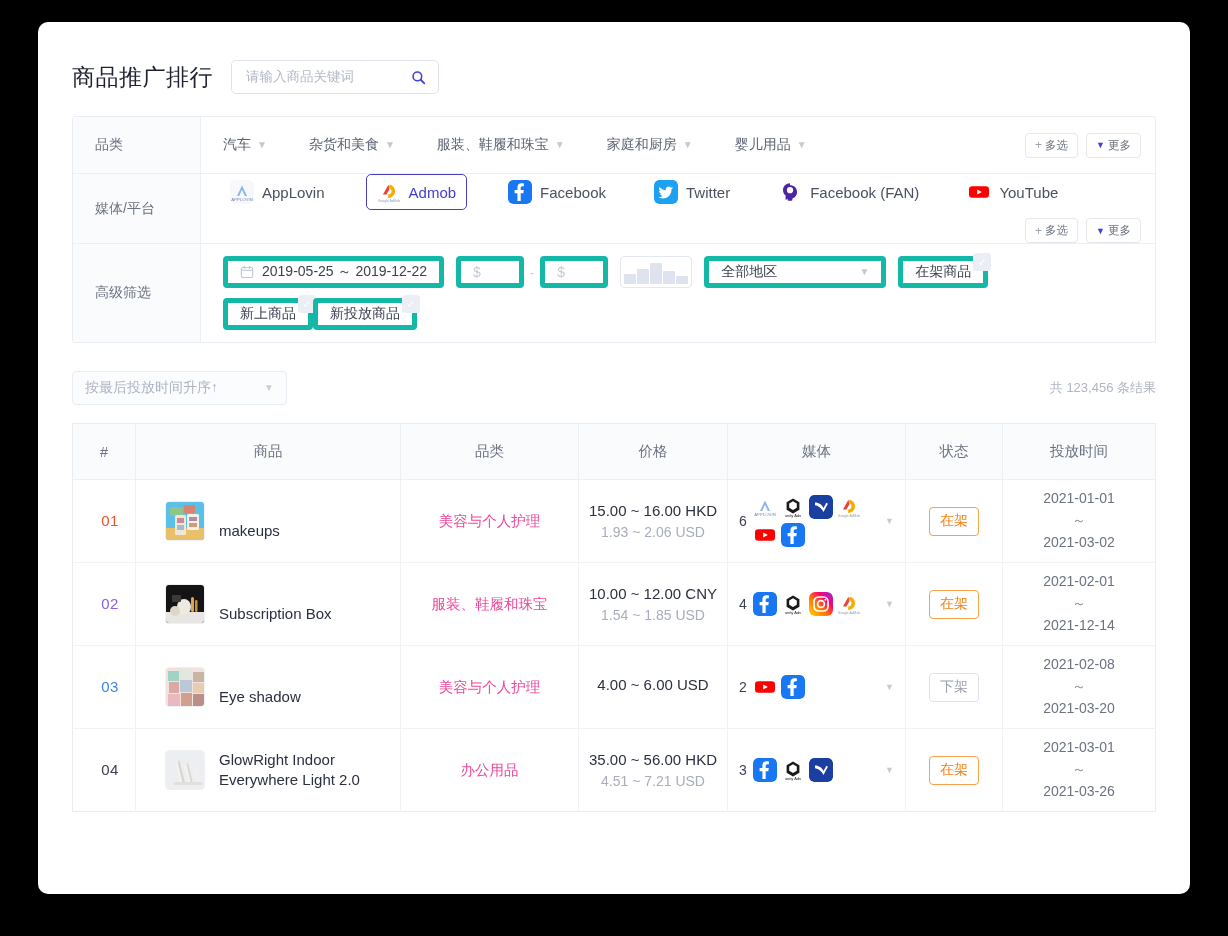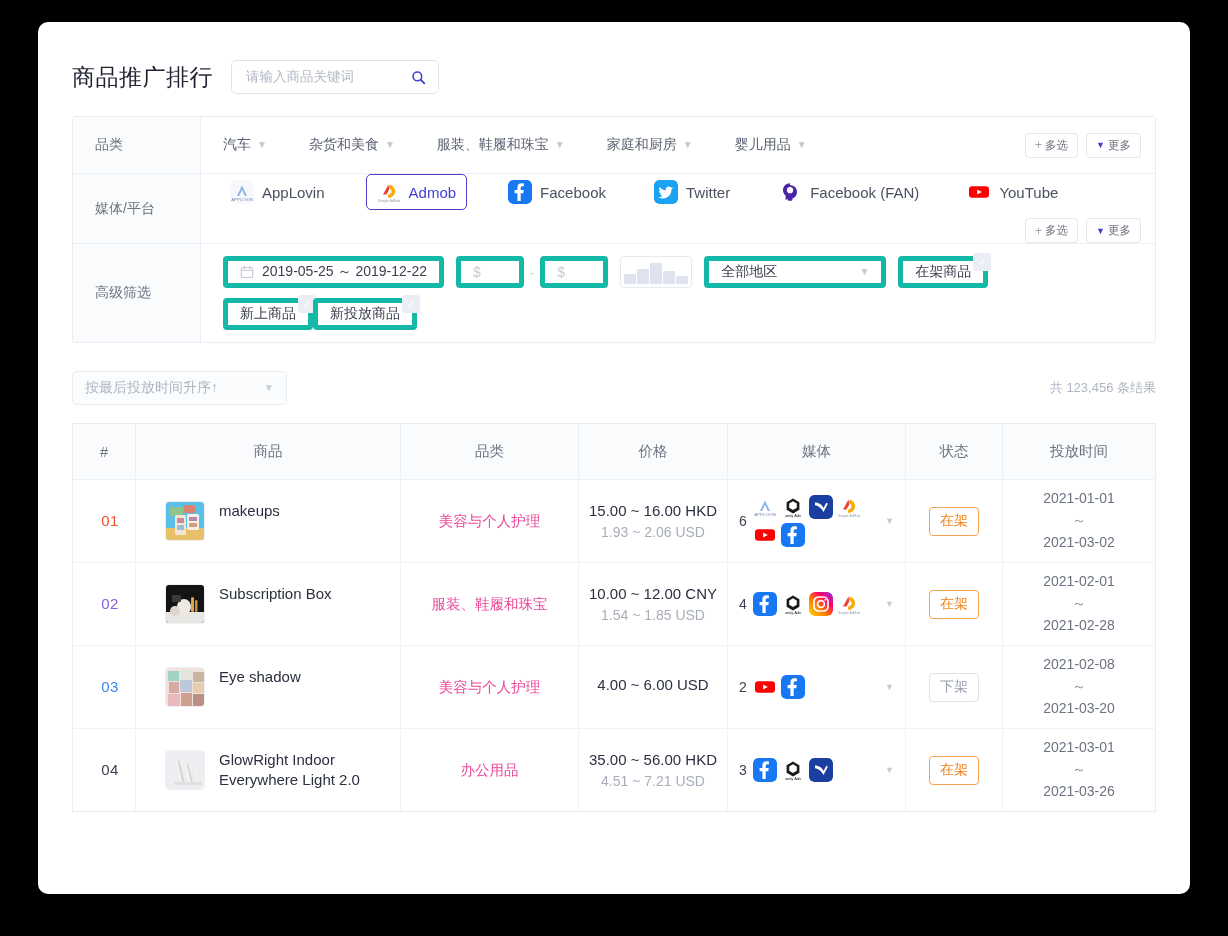--- a/index.html
+++ b/index.html
@@ -117,21 +117,21 @@
   table.rank th:last-child, table.rank td:last-child{ border-right:0; }
   table.rank td{
     border-right:1px solid #f0f2f6; border-bottom:1px solid #f0f2f6;
     height:83px; vertical-align:middle; text-align:center;
   }
   tr.last td{ border-bottom:0; }
   .c-rank{ width:63px; } .c-prod{ width:265px; } .c-cat{ width:178px; }
   .c-price{ width:149px; } .c-media{ width:178px; } .c-state{ width:97px; } .c-time{ width:auto; }
 
   .rank-num{ font-size:15px; letter-spacing:.5px;margin-left:12px; }
-  .prod-cell{ display:flex; align-items:flex-start; gap:14px; padding-left:28px; text-align:left; }
+  .prod-cell{ display:flex; align-items:flex-end; gap:14px; padding-left:28px; text-align:left; }
   .thumb{ width:40px; height:40px; border-radius:4px; flex:0 0 40px; overflow:hidden;
           border:1px solid #eef0f5; position:relative; }
   .prod-name{ font-size:15px; color:#2b3040; line-height:1.35; }
   .cat-txt{ font-size:14.5px; color:#ec4899; }
   .price-main{ font-size:15px; color:#2b3040; }
   .price-sub{ font-size:14px; color:#a8adba; margin-top:5px; }
 
   .media-cell{ display:flex; align-items:center; justify-content:center; gap:6px; padding:0 10px; }
   .media-count{ font-size:14px; color:#3c4150; }
   .icons-wrap{ display:flex; flex-wrap:wrap; gap:4px; width:112px; }
@@ -532,21 +532,21 @@
             <span class="tri">▼</span>
           </div>
         </td>
         <td>
           <span class="badge on">在架</span>
         </td>
         <td>
           <div class="time-cell">
             <div>2021-02-01</div>
             <div class="time-tilde">～</div>
-            <div>2021-02-28</div>
+            <div>2021-12-14</div>
           </div>
         </td>
       </tr>
 
       <tr>
         <td>
           <span class="rank-num" style="color:#3c86e8">03</span>
         </td>
         <td>
           <div class="prod-cell">

